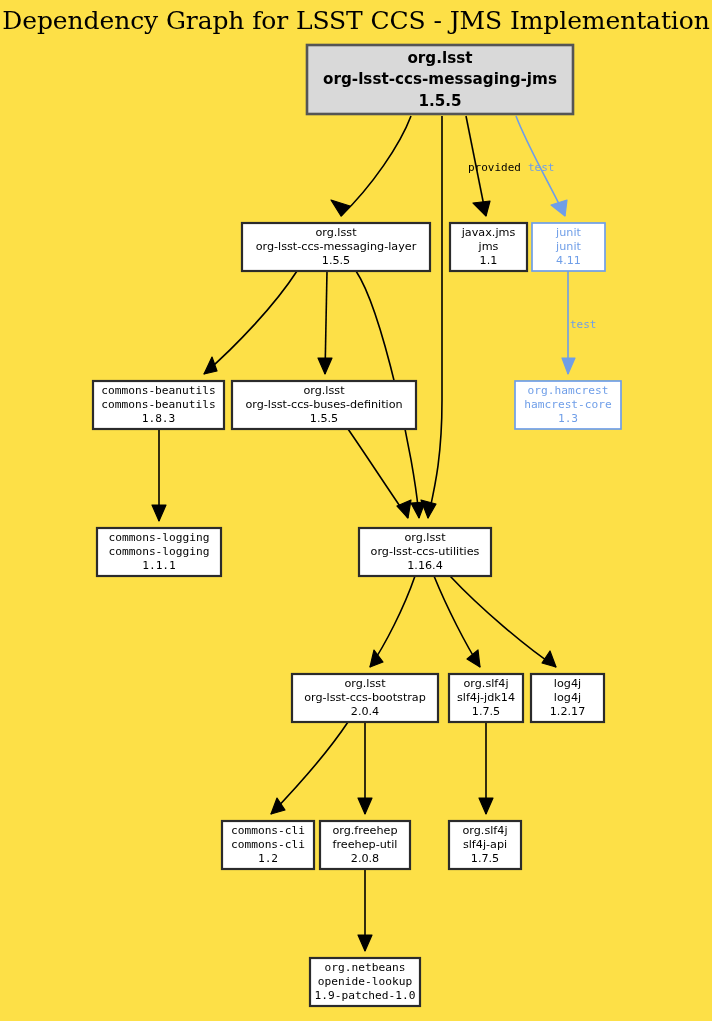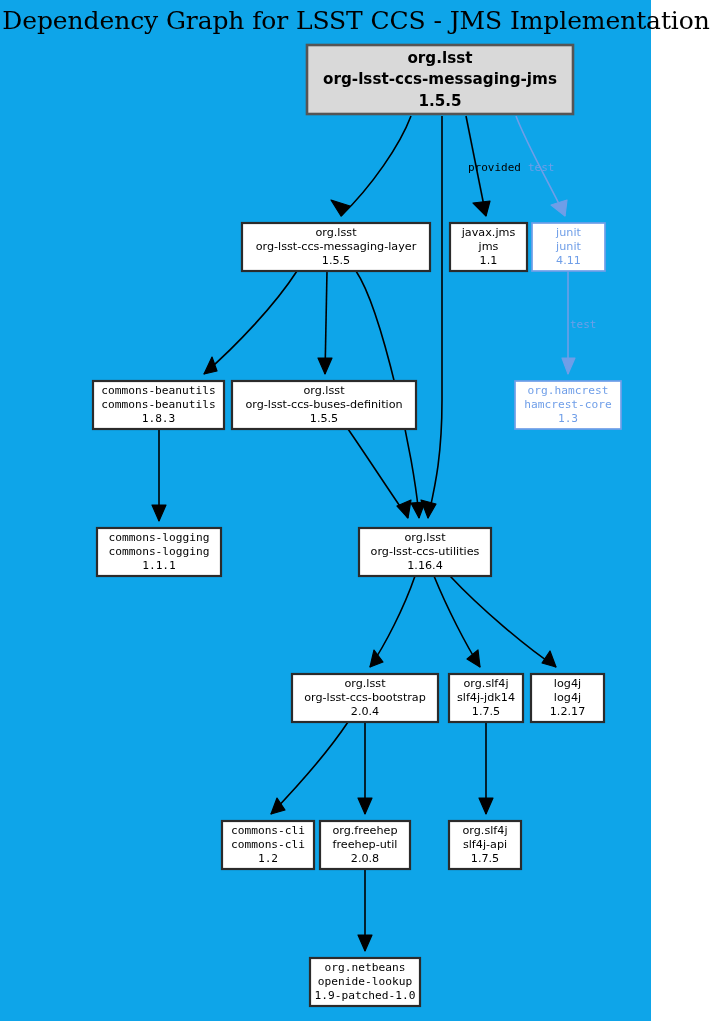--- a/index.html
+++ b/index.html
@@ -8,23 +8,23 @@
     background: #ffffff;
   }
   body {
     width: 712px;
     height: 1021px;
     overflow: hidden;
     font-family: "DejaVu Sans", sans-serif;
   }
   #graph-root {
     position: relative;
-    width: 651px;
+    width: 712px;
     height: 1021px;
-    background: #0ea5e9;
+    background: #fde047;
   }
   #graph-title {
     position: absolute;
     left: 0;
     top: 0;
     width: 712px;
     text-align: center;
     font-family: "DejaVu Serif", serif;
     font-size: 25px;
     font-weight: 400;

